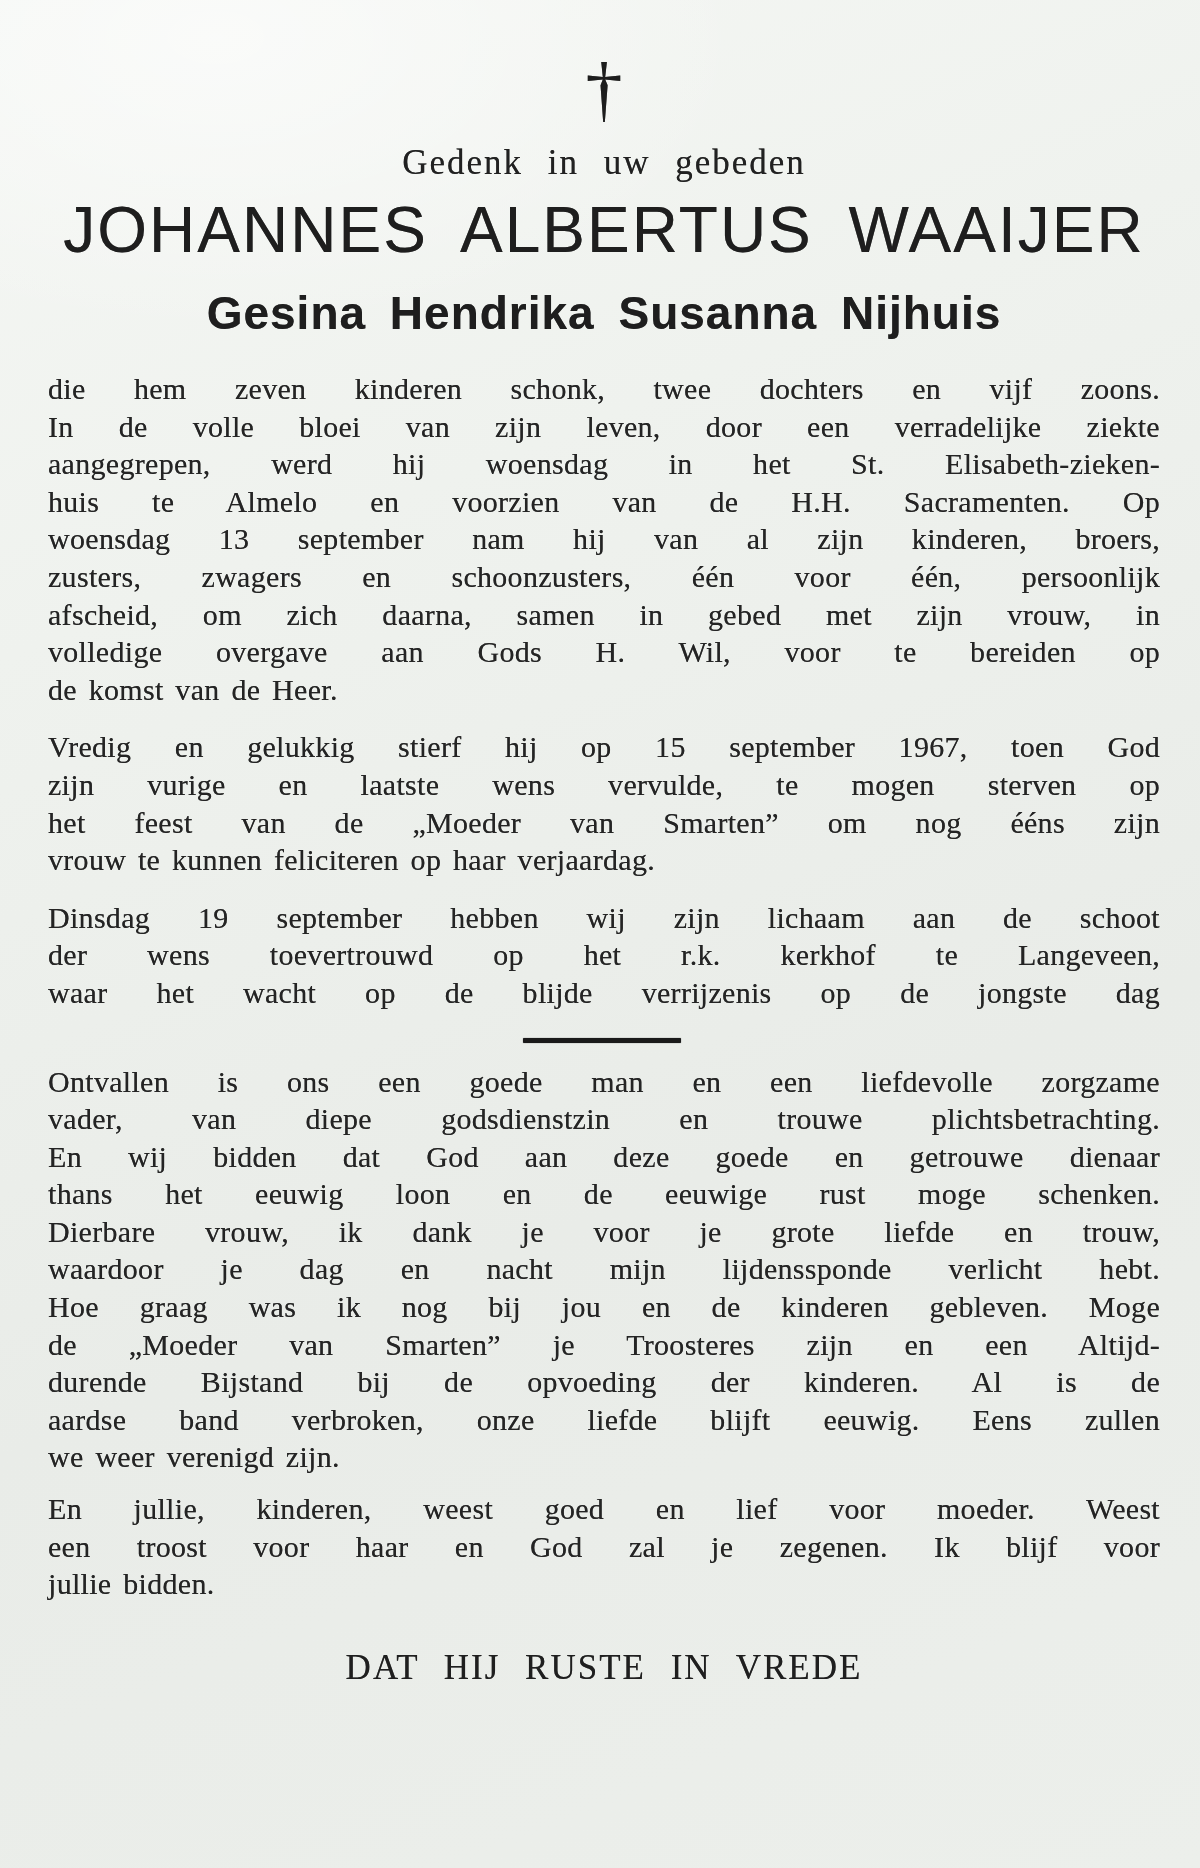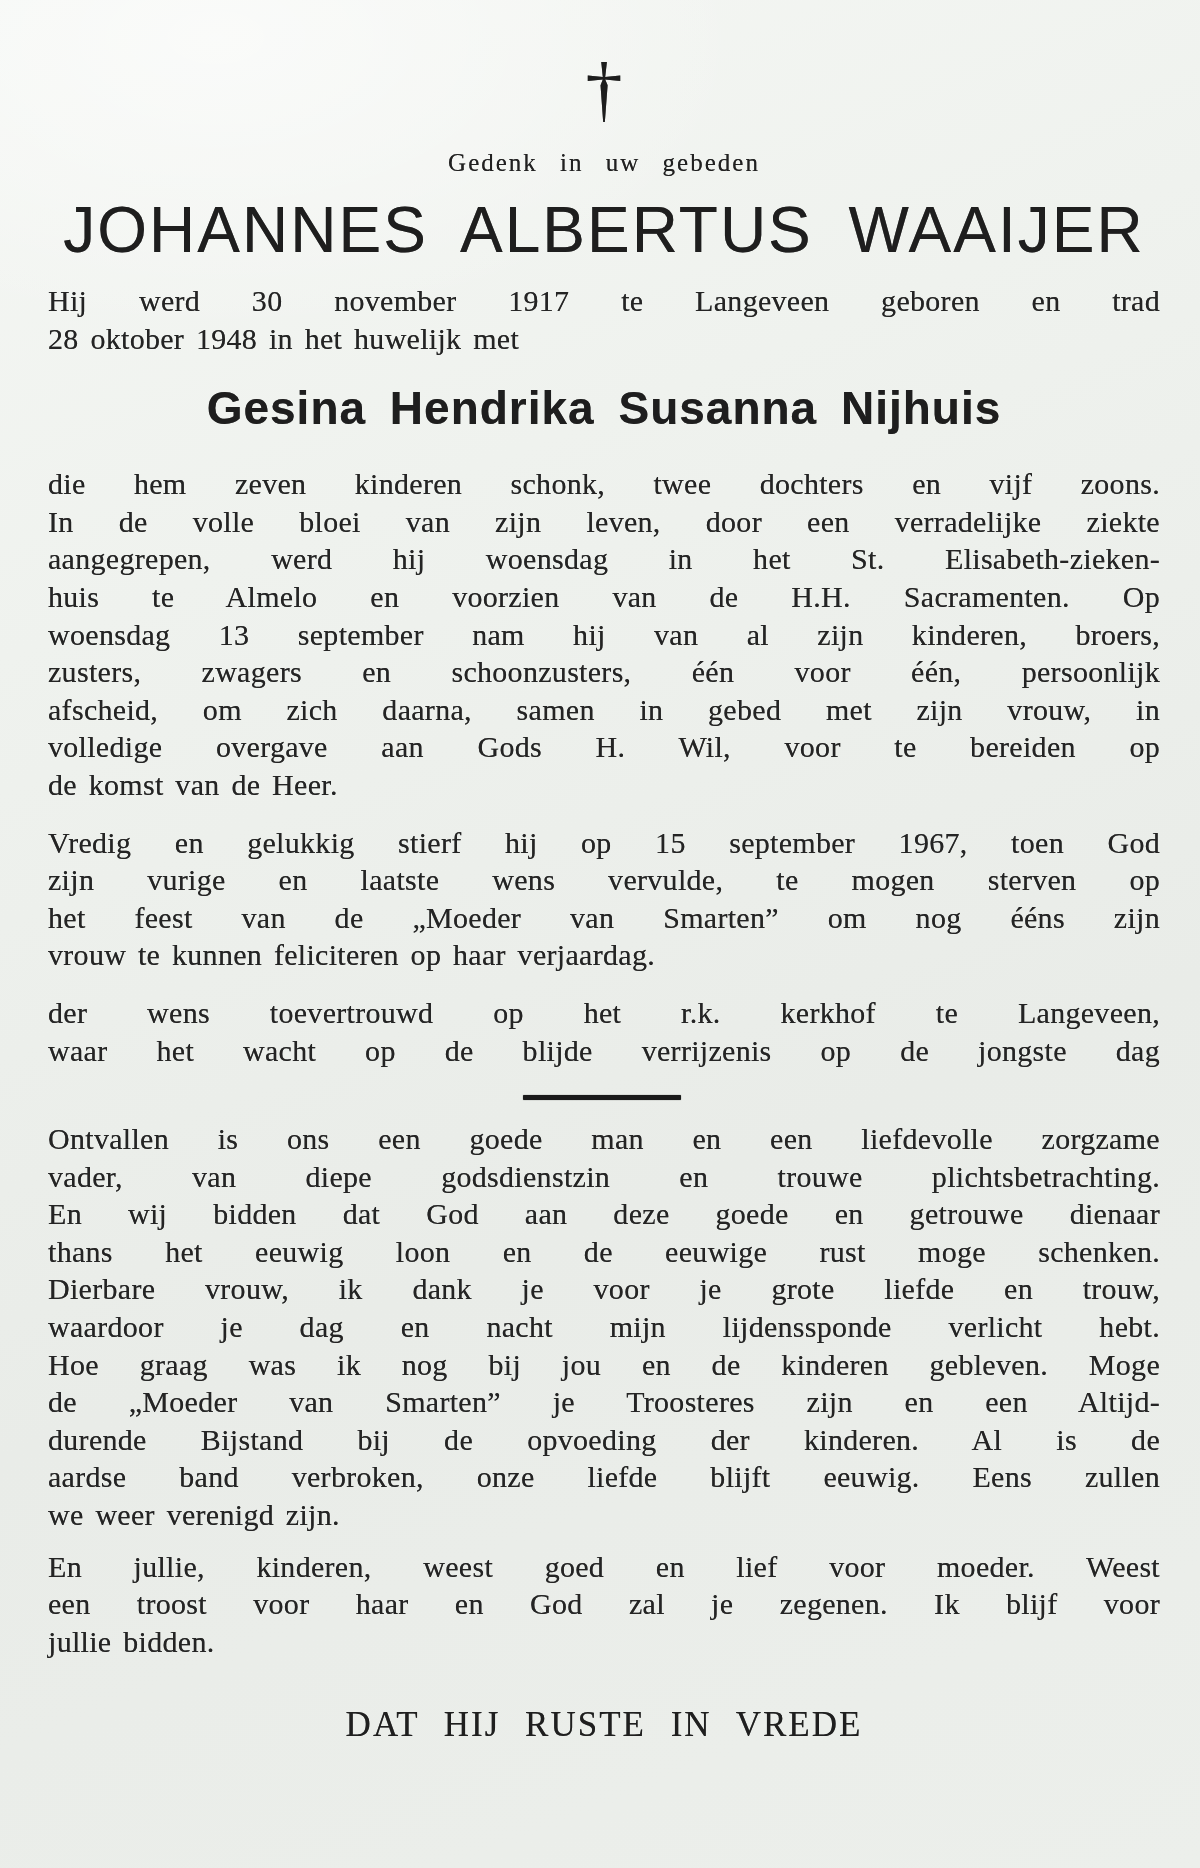--- a/index.html
+++ b/index.html
@@ -24,21 +24,21 @@
   }
   .cross {
     text-align: center;
     font-size: 74px;
     line-height: 72px;
     color: #1d1d1d;
   }
   .memorial-phrase {
     margin-top: 16px;
     text-align: center;
-    font-size: 25px;
+    font-size: 35px;
     line-height: 46px;
     letter-spacing: 2px;
     word-spacing: 14px;
     color: #212121;
   }
   .deceased-name {
     margin-top: 12px;
     text-align: center;
     font-family: "Liberation Sans", sans-serif;
     font-weight: 400;
@@ -102,24 +102,20 @@
 <body>
 
 <div class="card">
 
   <div class="cross">†</div>
 
   <div class="memorial-phrase">Gedenk in uw gebeden</div>
 
   <div class="deceased-name">JOHANNES ALBERTUS WAAIJER</div>
 
-  <div class="intro">
-    <div class="line">Hij werd 30 november 1917 te Langeveen geboren en trad</div>
-    <div class="line end-left">28 oktober 1948 in het huwelijk met</div>
-  </div>
 
   <div class="spouse-name">Gesina Hendrika Susanna Nijhuis</div>
 
   <div class="para first-body">
     <div class="line">die hem zeven kinderen schonk, twee dochters en vijf zoons.</div>
     <div class="line">In de volle bloei van zijn leven, door een verradelijke ziekte</div>
     <div class="line">aangegrepen, werd hij woensdag in het St. Elisabeth-zieken-</div>
     <div class="line">huis te Almelo en voorzien van de H.H. Sacramenten. Op</div>
     <div class="line">woensdag 13 september nam hij van al zijn kinderen, broers,</div>
     <div class="line">zusters, zwagers en schoonzusters, één voor één, persoonlijk</div>
@@ -129,20 +125,21 @@
   </div>
 
   <div class="para">
     <div class="line">Vredig en gelukkig stierf hij op 15 september 1967, toen God</div>
     <div class="line">zijn vurige en laatste wens vervulde, te mogen sterven op</div>
     <div class="line">het feest van de „Moeder van Smarten” om nog ééns zijn</div>
     <div class="line end-left">vrouw te kunnen feliciteren op haar verjaardag.</div>
   </div>
 
   <div class="para">
+    <div class="line">Dinsdag 19 september hebben wij zijn lichaam aan de schoot</div>
     <div class="line">der wens toevertrouwd op het r.k. kerkhof te Langeveen,</div>
     <div class="line">waar het wacht op de blijde verrijzenis op de jongste dag</div>
   </div>
 
   <div class="divider"></div>
 
   <div class="para after-divider">
     <div class="line">Ontvallen is ons een goede man en een liefdevolle zorgzame</div>
     <div class="line">vader, van diepe godsdienstzin en trouwe plichtsbetrachting.</div>
     <div class="line">En wij bidden dat God aan deze goede en getrouwe dienaar</div>

